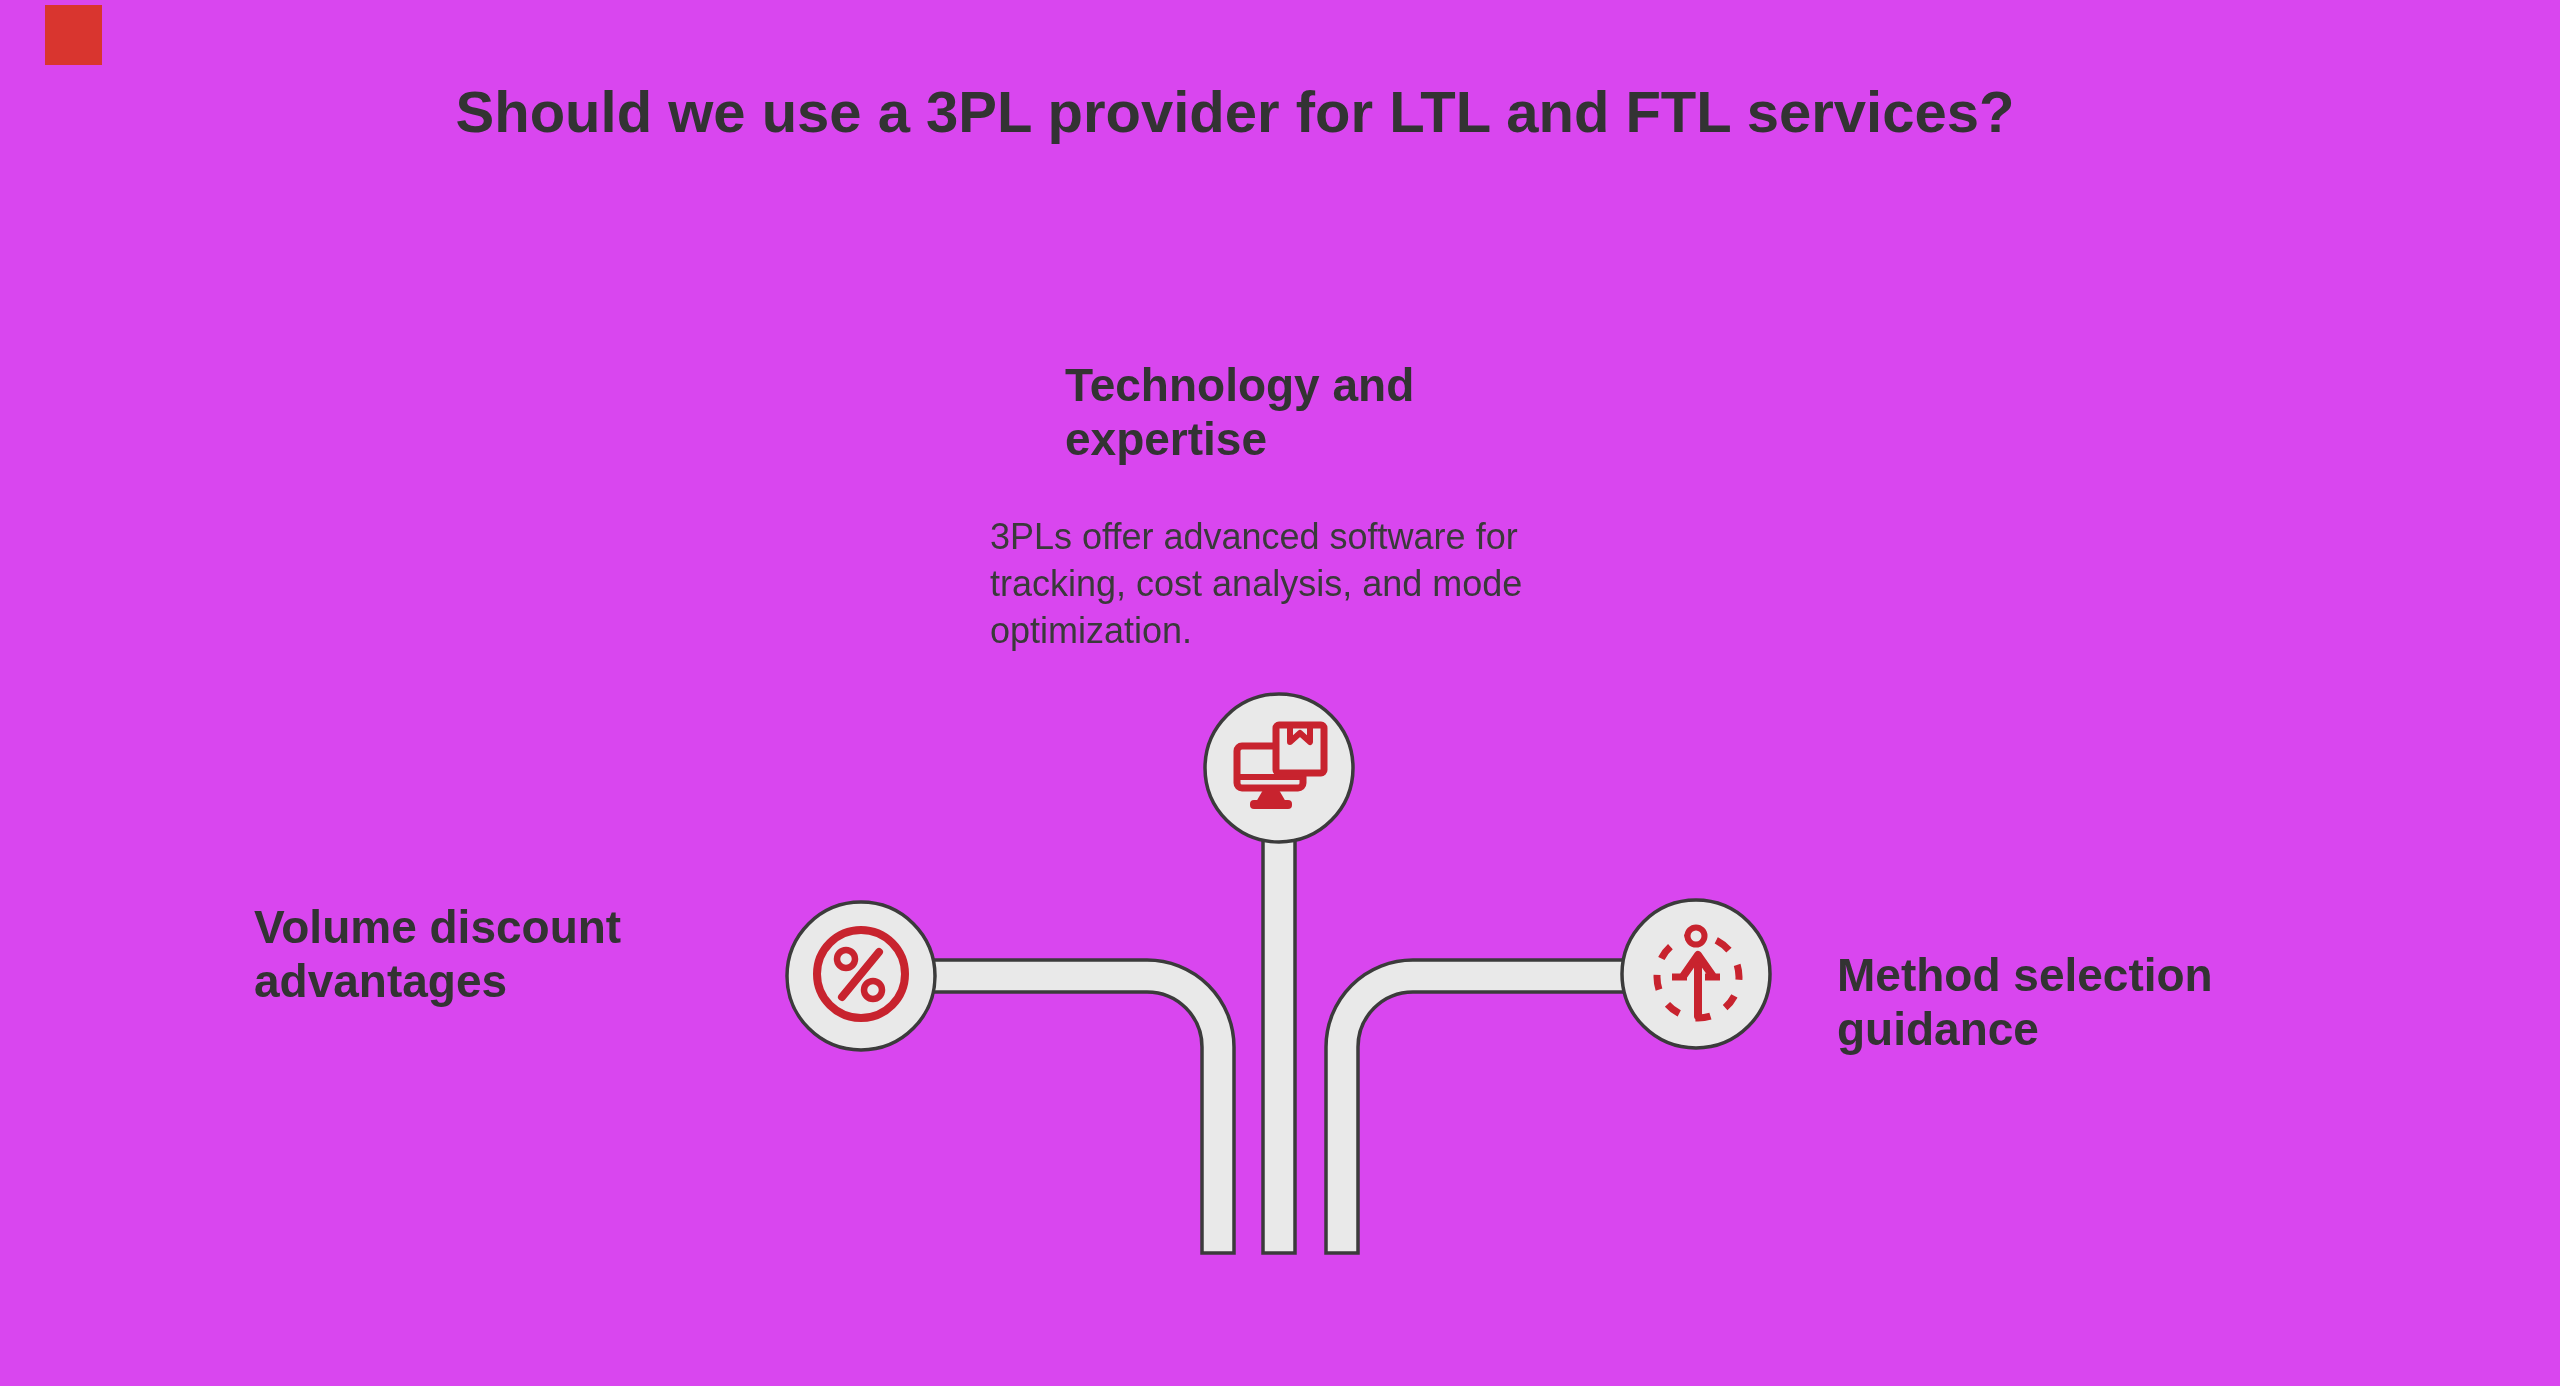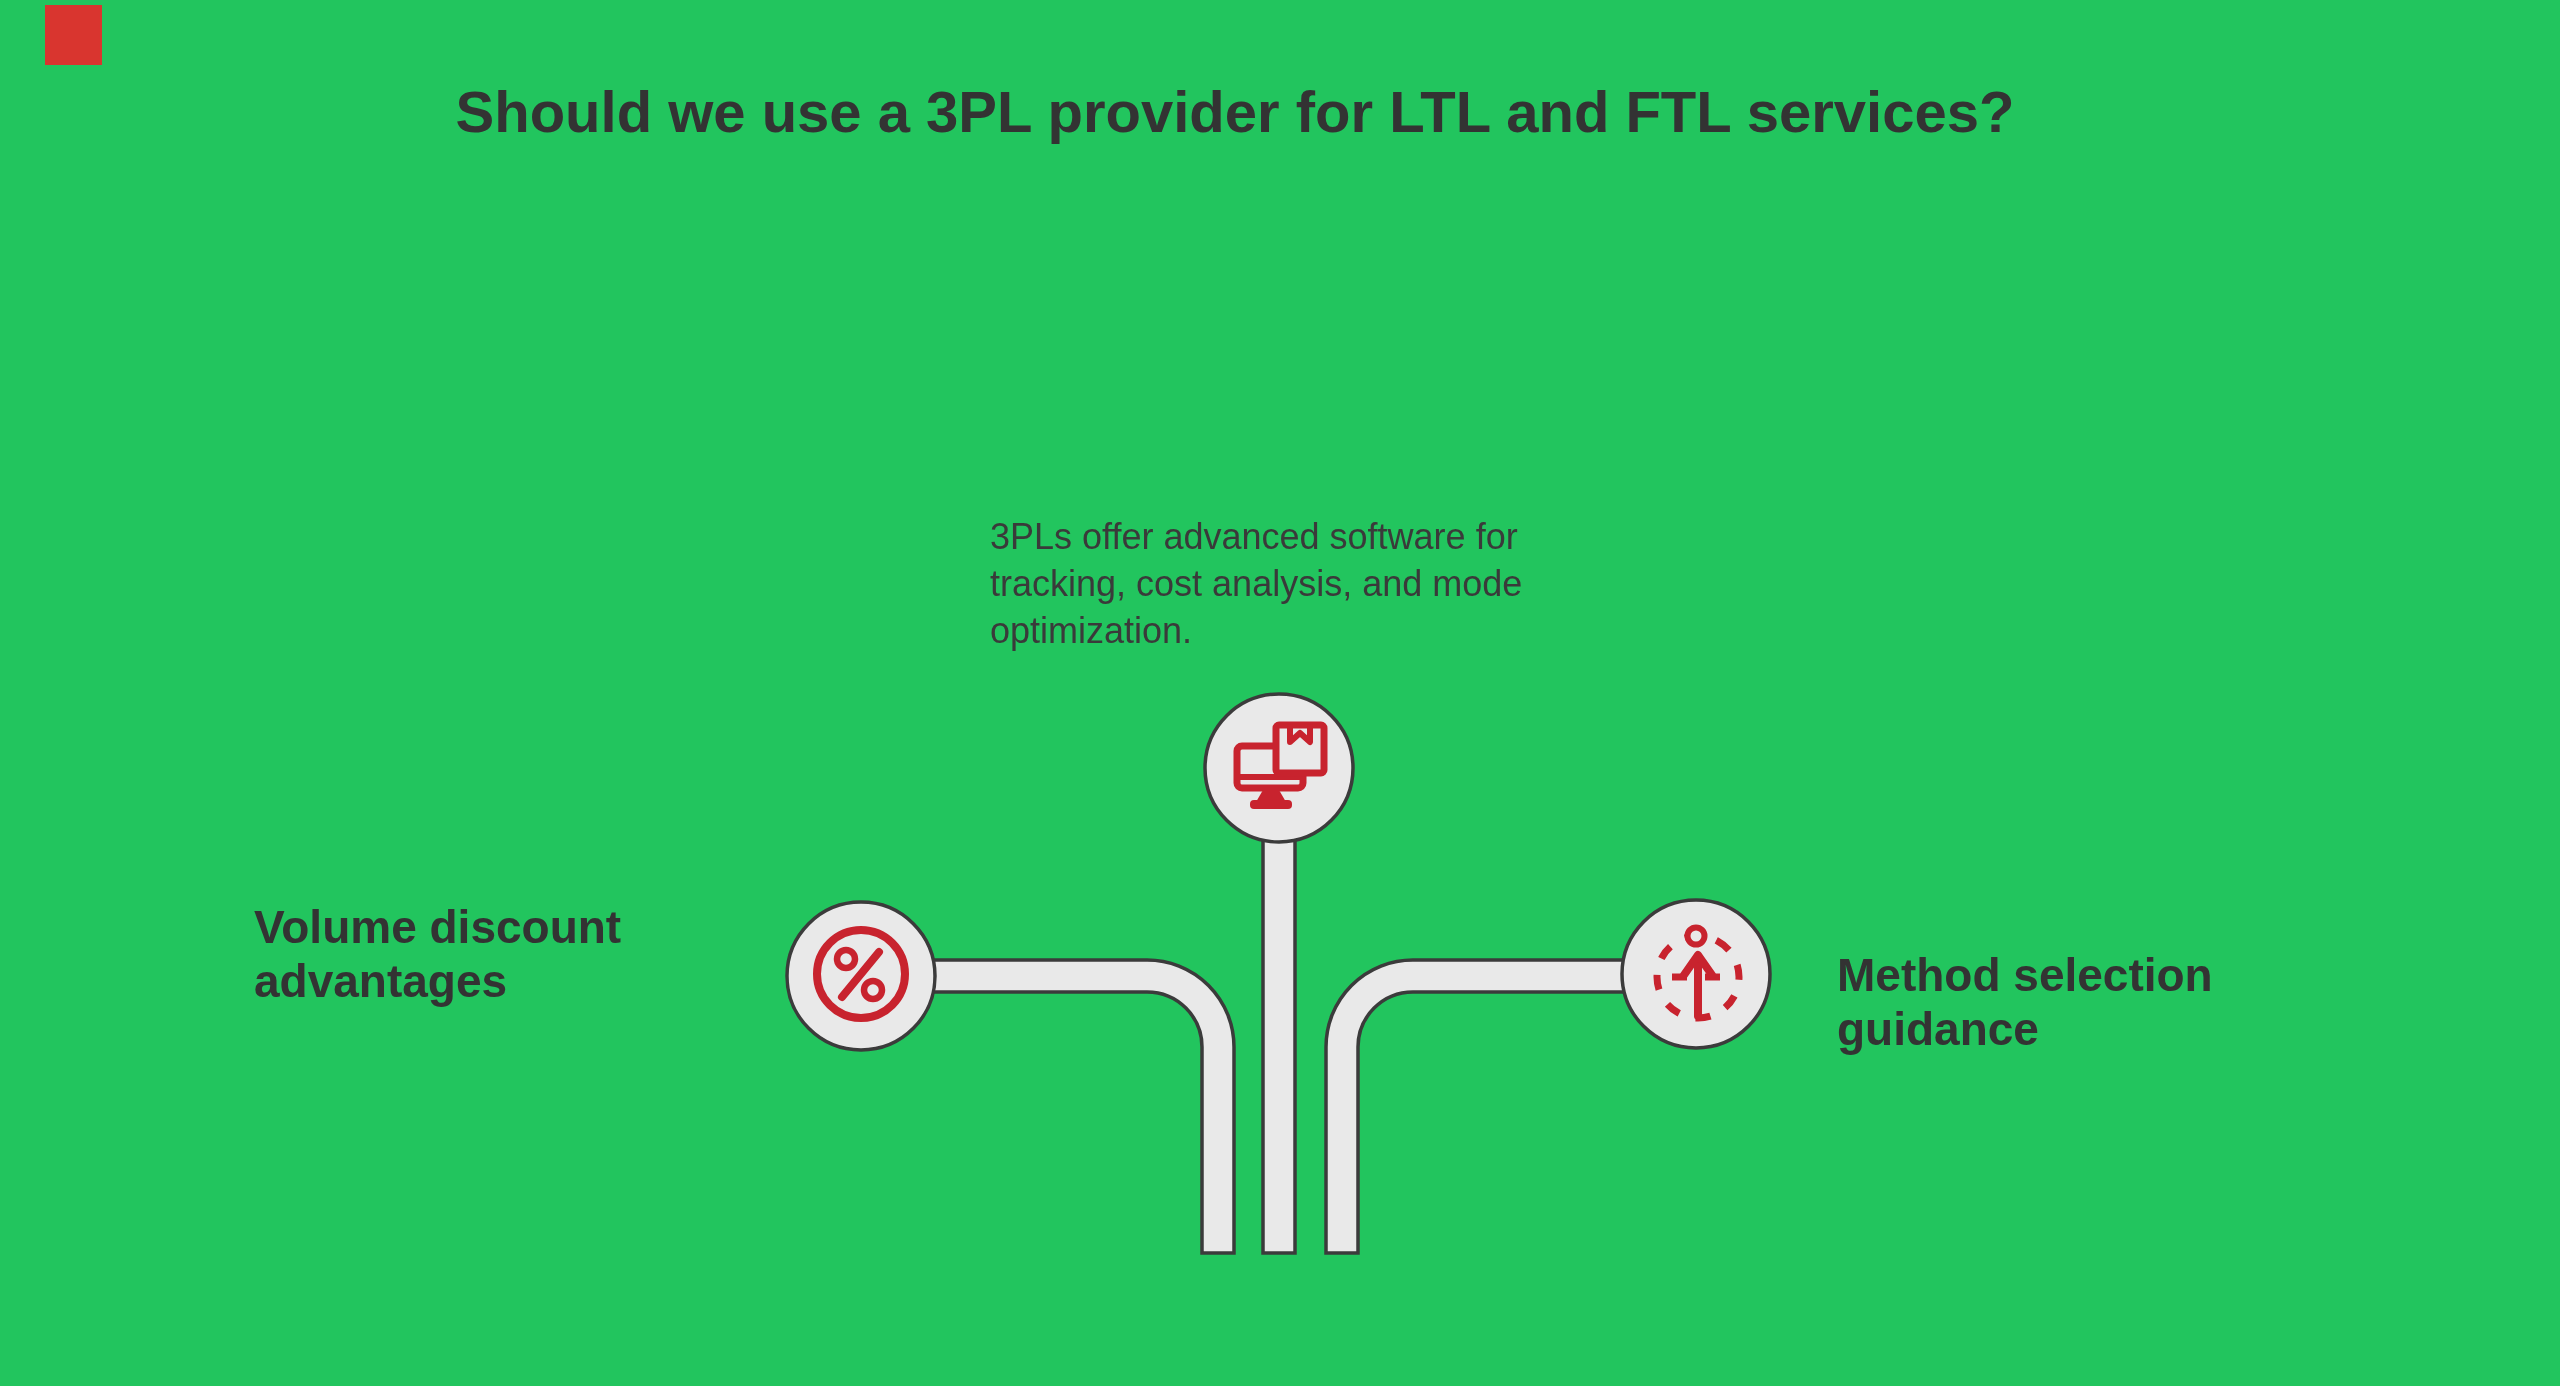--- a/index.html
+++ b/index.html
@@ -1,17 +1,17 @@
 <!DOCTYPE html>
 <html><head>
 <meta charset="utf-8">
 <style>
   html,body{margin:0;padding:0;background:#ffffff;}
   .stage{
-    position:relative;width:2560px;height:1386px;background:#22c55e;overflow:hidden;
+    position:relative;width:2560px;height:1386px;background:#d946ef;overflow:hidden;
     font-family:"Liberation Sans", sans-serif;color:#333333;
   }
   .abs{position:absolute;}
   .title{
     left:135px;top:74px;width:2200px;text-align:center;
     font-size:58px;font-weight:700;line-height:75px;color:#333333;white-space:pre-line;
   }
   .branch-heading{
     font-size:46px;font-weight:700;line-height:54px;color:#333333;white-space:pre-line;
   }
@@ -29,20 +29,22 @@
 </style>
 </head>
 <body>
 
 <div class="stage">
 
   <div class="abs corner-marker" style="background:#D9352F;"></div>
 
   <div class="abs title">Should we use a 3PL provider for LTL and FTL services?</div>
 
+  <div class="abs branch-heading h-top">Technology and
+expertise</div>
   <div class="abs branch-body b-top">3PLs offer advanced software for
 tracking, cost analysis, and mode
 optimization.</div>
 
   <div class="abs branch-heading h-left">Volume discount
 advantages</div>
 
   <div class="abs branch-heading h-right">Method selection
 guidance</div>
 

